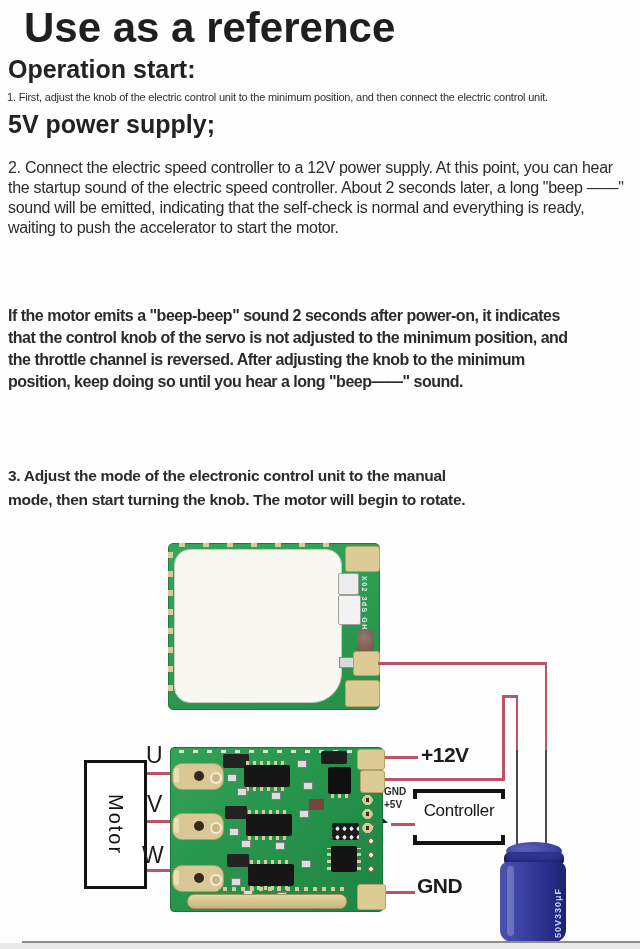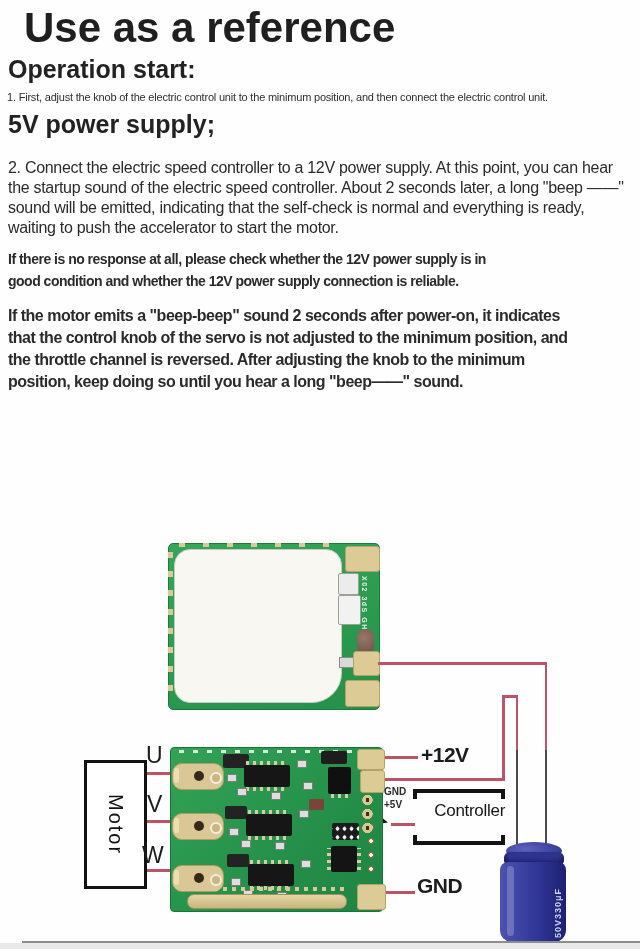--- a/index.html
+++ b/index.html
@@ -94,21 +94,21 @@
   .phase{font-size:23px;font-weight:400;color:#1c1c1c;}
   .lblU{left:146px;top:742px;} .lblV{left:147px;top:791px;} .lblW{left:142px;top:842px;}
   .lbl-big{font-size:21px;font-weight:700;color:#1c1c1c;letter-spacing:-0.5px;}
   .lbl12v{left:421px;top:743px;}
   .lblgnd{left:417px;top:874px;}
   .lbl-sm{font-size:10px;font-weight:700;color:#2b2b2b;letter-spacing:0;}
   .lblgnds{left:384px;top:786px;}
   .lbl5v{left:384px;top:799px;}
   .controller-box{left:413px;top:789px;width:92px;height:48px;border-top:4px solid #131313;
                   border-bottom:4px solid #131313;text-align:center;}
-  .controller-box .txt{margin-top:8px;font-size:17px;font-weight:400;color:#161616;letter-spacing:-0.3px;text-align:right;}
+  .controller-box .txt{margin-top:8px;font-size:17px;font-weight:400;color:#161616;letter-spacing:-0.3px;}
   .stub{position:absolute;width:4px;height:6px;background:#131313;}
   .stub.tl{left:0;top:0;} .stub.tr{right:0;top:0;} .stub.bl{left:0;bottom:0;} .stub.br{right:0;bottom:0;}
   .sig-arrow{left:378px;top:817px;width:0;height:0;border-left:10px solid #111;
              border-top:4px solid transparent;border-bottom:5px solid transparent;transform:rotate(18deg);}
 
   
   .cap-top{left:506px;top:842px;width:56px;height:18px;border-radius:50%;
            background:radial-gradient(ellipse at 35% 38%,#5d63bb,#343b97 72%);}
   .cap-neck{left:504px;top:852px;width:60px;height:14px;border-radius:6px;background:#2e3490;
             box-shadow:inset 0 -4px 5px rgba(10,12,60,.8);}
@@ -129,26 +129,26 @@
 <div class="page">
 
   <div class="abs title">Use as a reference</div>
   <div class="abs subtitle">Operation start:</div>
   <div class="abs step1">1. First, adjust the knob of the electric control unit to the minimum position, and then connect the electric control unit.</div>
   <div class="abs step1b">5V power supply;</div>
   <div class="abs para para2">2. Connect the electric speed controller to a 12V power supply. At this point, you can hear
 the startup sound of the electric speed controller. About 2 seconds later, a long "beep ——"
  sound will be emitted, indicating that the self-check is normal and everything is ready,
 waiting to push the accelerator to start the motor.</div>
-  <div class="abs para para3">If there is no response at all, please check whether the 12V power supply is in
-good condition and whether the 12V power supply connection is reliable.</div>
   <div class="abs para para4">If the motor emits a "beep-beep" sound 2 seconds after power-on, it indicates
 that the control knob of the servo is not adjusted to the minimum position, and
 the throttle channel is reversed. After adjusting the knob to the minimum
 position, keep doing so until you hear a long "beep——" sound.</div>
+  <div class="abs para step3">3. Adjust the mode of the electronic control unit to the manual
+mode, then start turning the knob. The motor will begin to rotate.</div>
 
   <div class="abs board-top">
     <div class="abs white-module"></div>
     <div class="abs castel-left"></div>
     <div class="abs castel-top"></div>
     <div class="abs pad tb-pad-tr"></div>
     <div class="abs tb-conn1"></div>
     <div class="abs tb-conn2"></div>
     <div class="abs tb-silk">X02 3dS GHI</div>
     <div class="abs tb-cap"></div>

